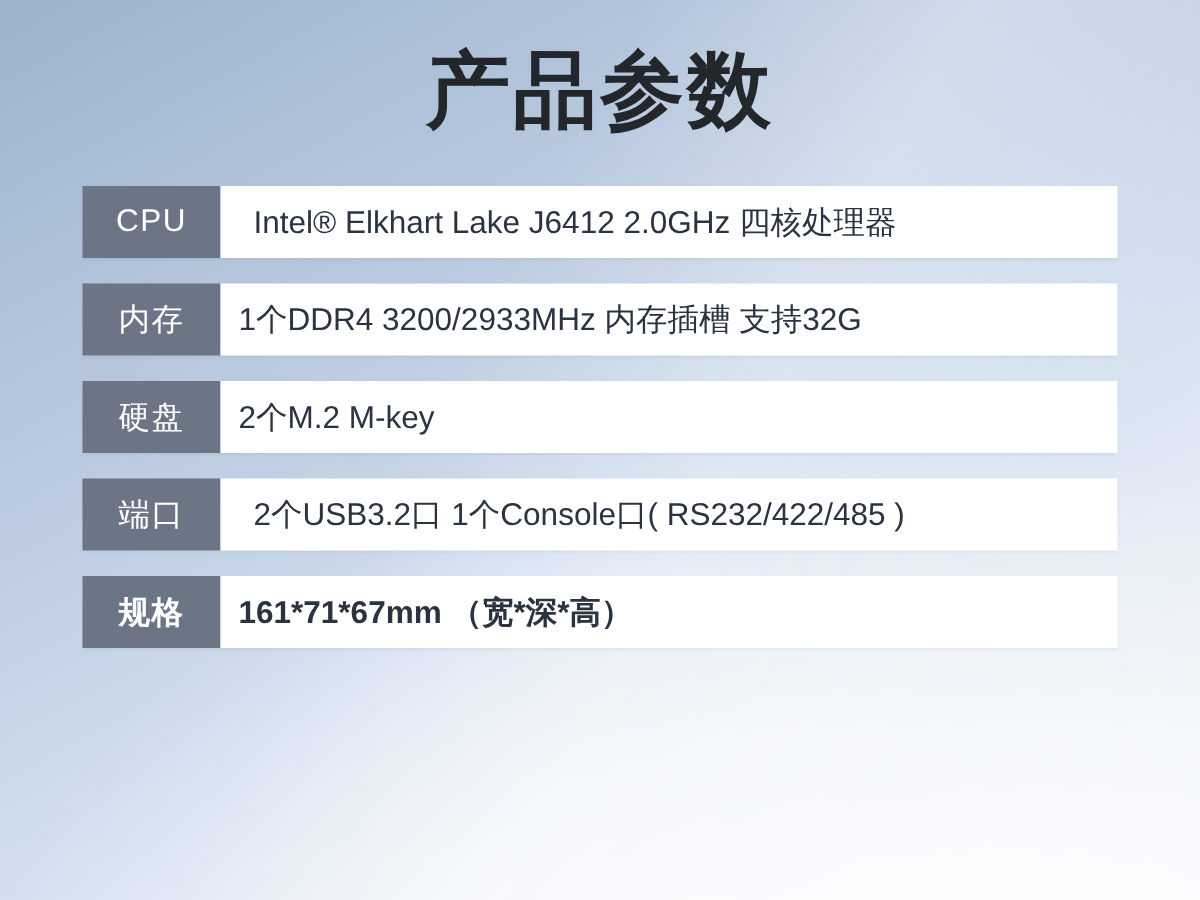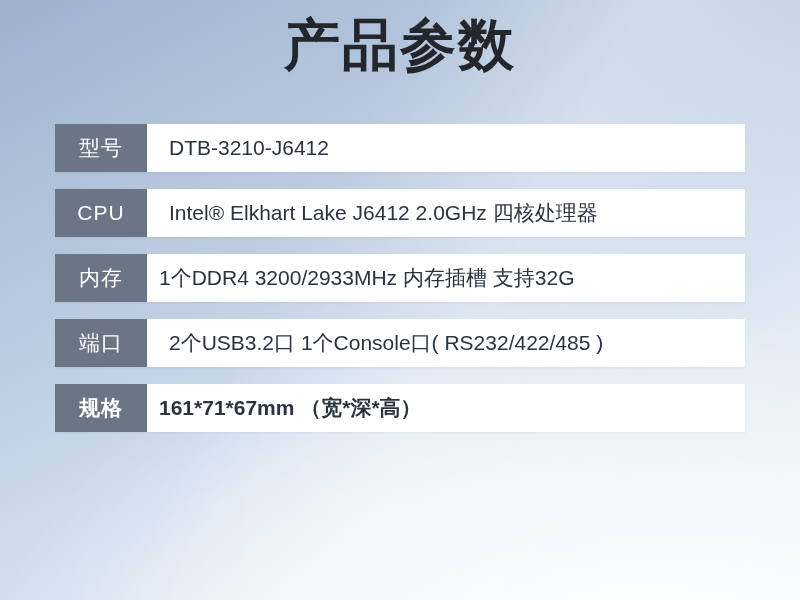--- a/index.html
+++ b/index.html
@@ -28,21 +28,21 @@
     content: "";
     position: absolute;
     inset: 0;
     background: linear-gradient(118deg, rgba(255,255,255,0.0) 38%, rgba(255,255,255,0.30) 58%, rgba(255,255,255,0.0) 80%);
     pointer-events: none;
   }
 
   .page-title {
     position: absolute;
     left: 0;
-    top: 14px;
+    top: 29px;
     width: 800px;
     text-align: center;
     font-size: 56px;
     font-weight: bold;
     letter-spacing: 2px;
     color: #23272c;
     line-height: 1.12;
     white-space: nowrap;
   }
 
@@ -96,35 +96,35 @@
 </style>
 </head>
 <body>
 
 <div id="spec-page">
 
   <div class="page-title">产品参数</div>
 
   <div class="spec-table">
 
-    <div class="spec-row">
-      <div class="spec-label">型号</div>
-      <div class="spec-value pad-lg">DTB-3210-J6412</div>
-    </div>
 
     <div class="spec-row">
       <div class="spec-label">CPU</div>
       <div class="spec-value pad-lg">Intel® Elkhart Lake J6412 2.0GHz 四核处理器</div>
     </div>
 
     <div class="spec-row">
       <div class="spec-label">内存</div>
       <div class="spec-value pad-sm">1个DDR4 3200/2933MHz 内存插槽 支持32G</div>
     </div>
 
+    <div class="spec-row">
+      <div class="spec-label">硬盘</div>
+      <div class="spec-value pad-sm">2个M.2 M-key</div>
+    </div>
 
     <div class="spec-row">
       <div class="spec-label">端口</div>
       <div class="spec-value pad-lg">2个USB3.2口 1个Console口( RS232/422/485 )</div>
     </div>
 
 
     <div class="spec-row">
       <div class="spec-label">规格</div>
       <div class="spec-value pad-sm">161*71*67mm （宽*深*高）</div>

